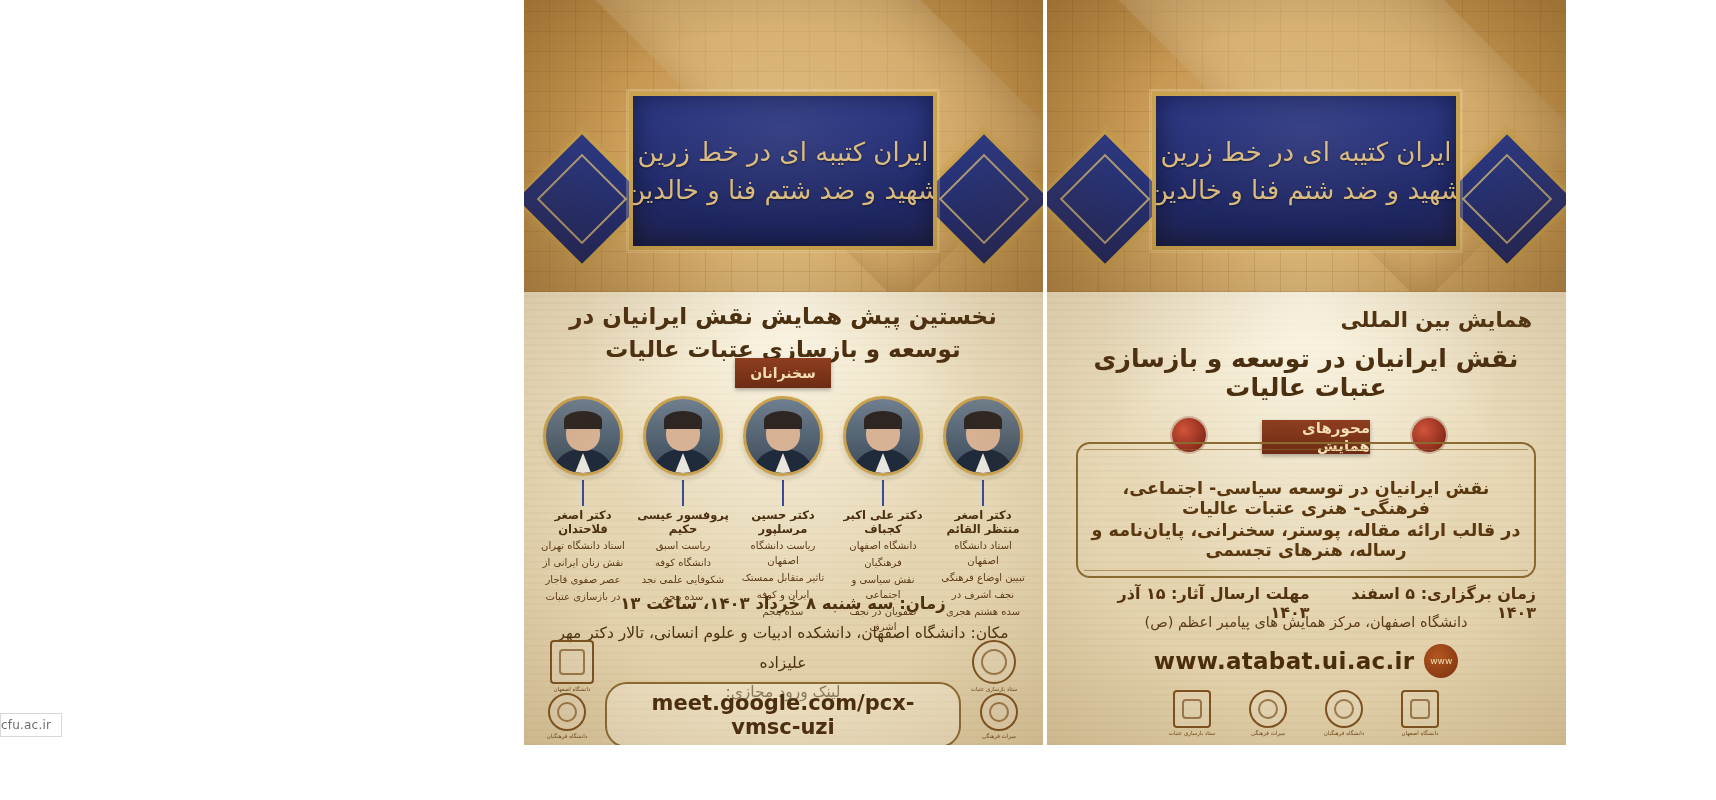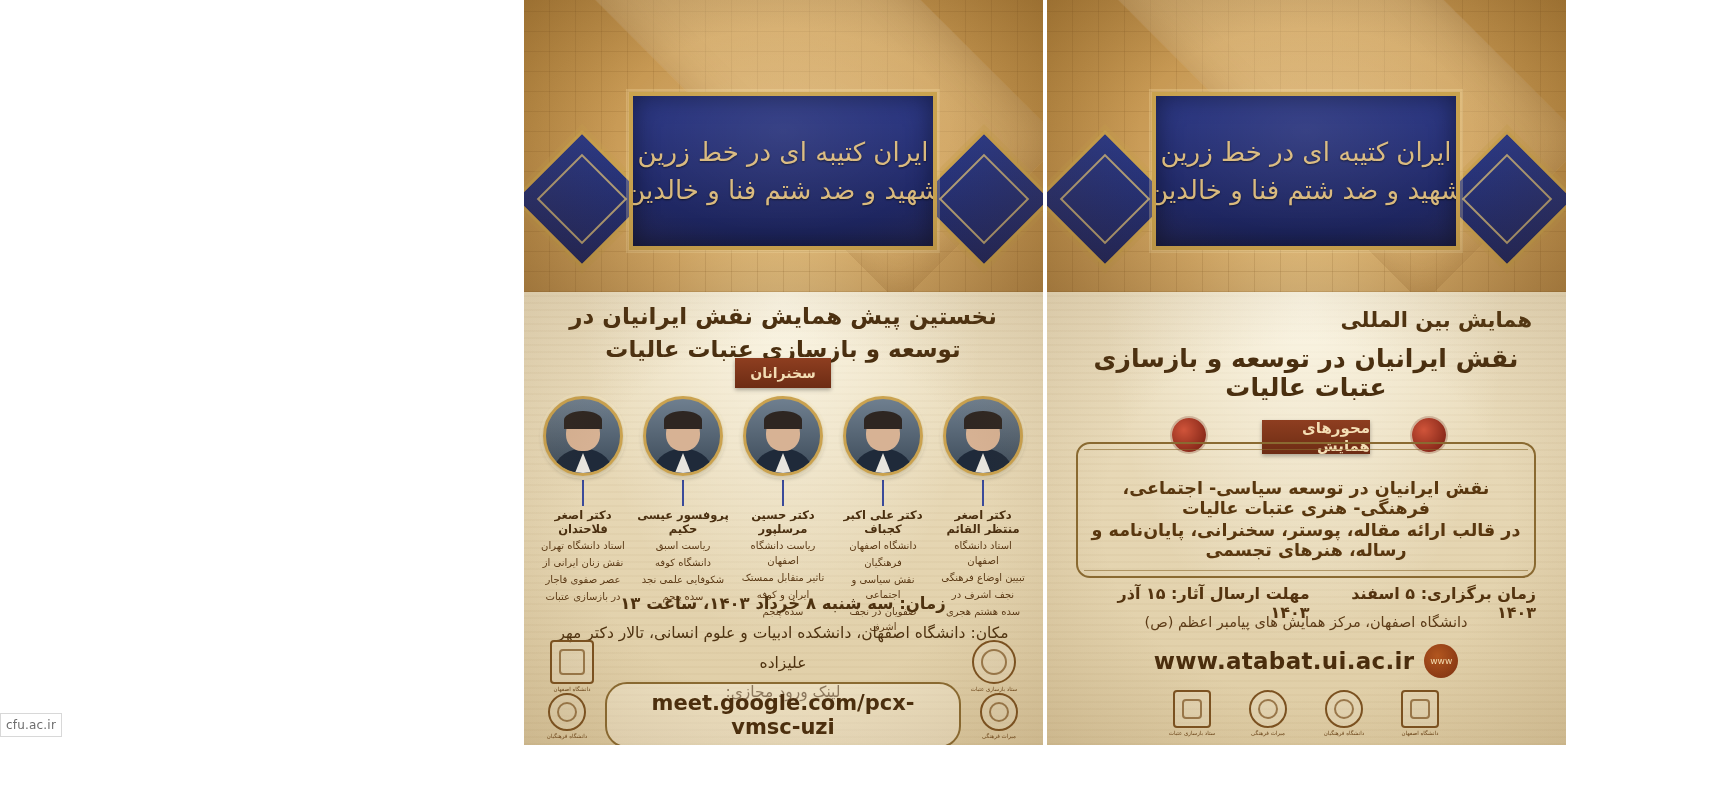--- a/index.html
+++ b/index.html
@@ -21,21 +21,20 @@
     position: absolute;
     left: 0;
     top: 713px;
     width: 60px;
     height: 22px;
     background: #ffffff;
     border: 1px solid #d8d8d8;
     color: #6d6d6d;
     font-size: 12px;
     line-height: 22px;
-    text-align: center;
     letter-spacing: .2px;
     z-index: 40;
   }
 
   
   .poster {
     position: absolute;
     top: 0;
     height: 745px;
     overflow: hidden;

